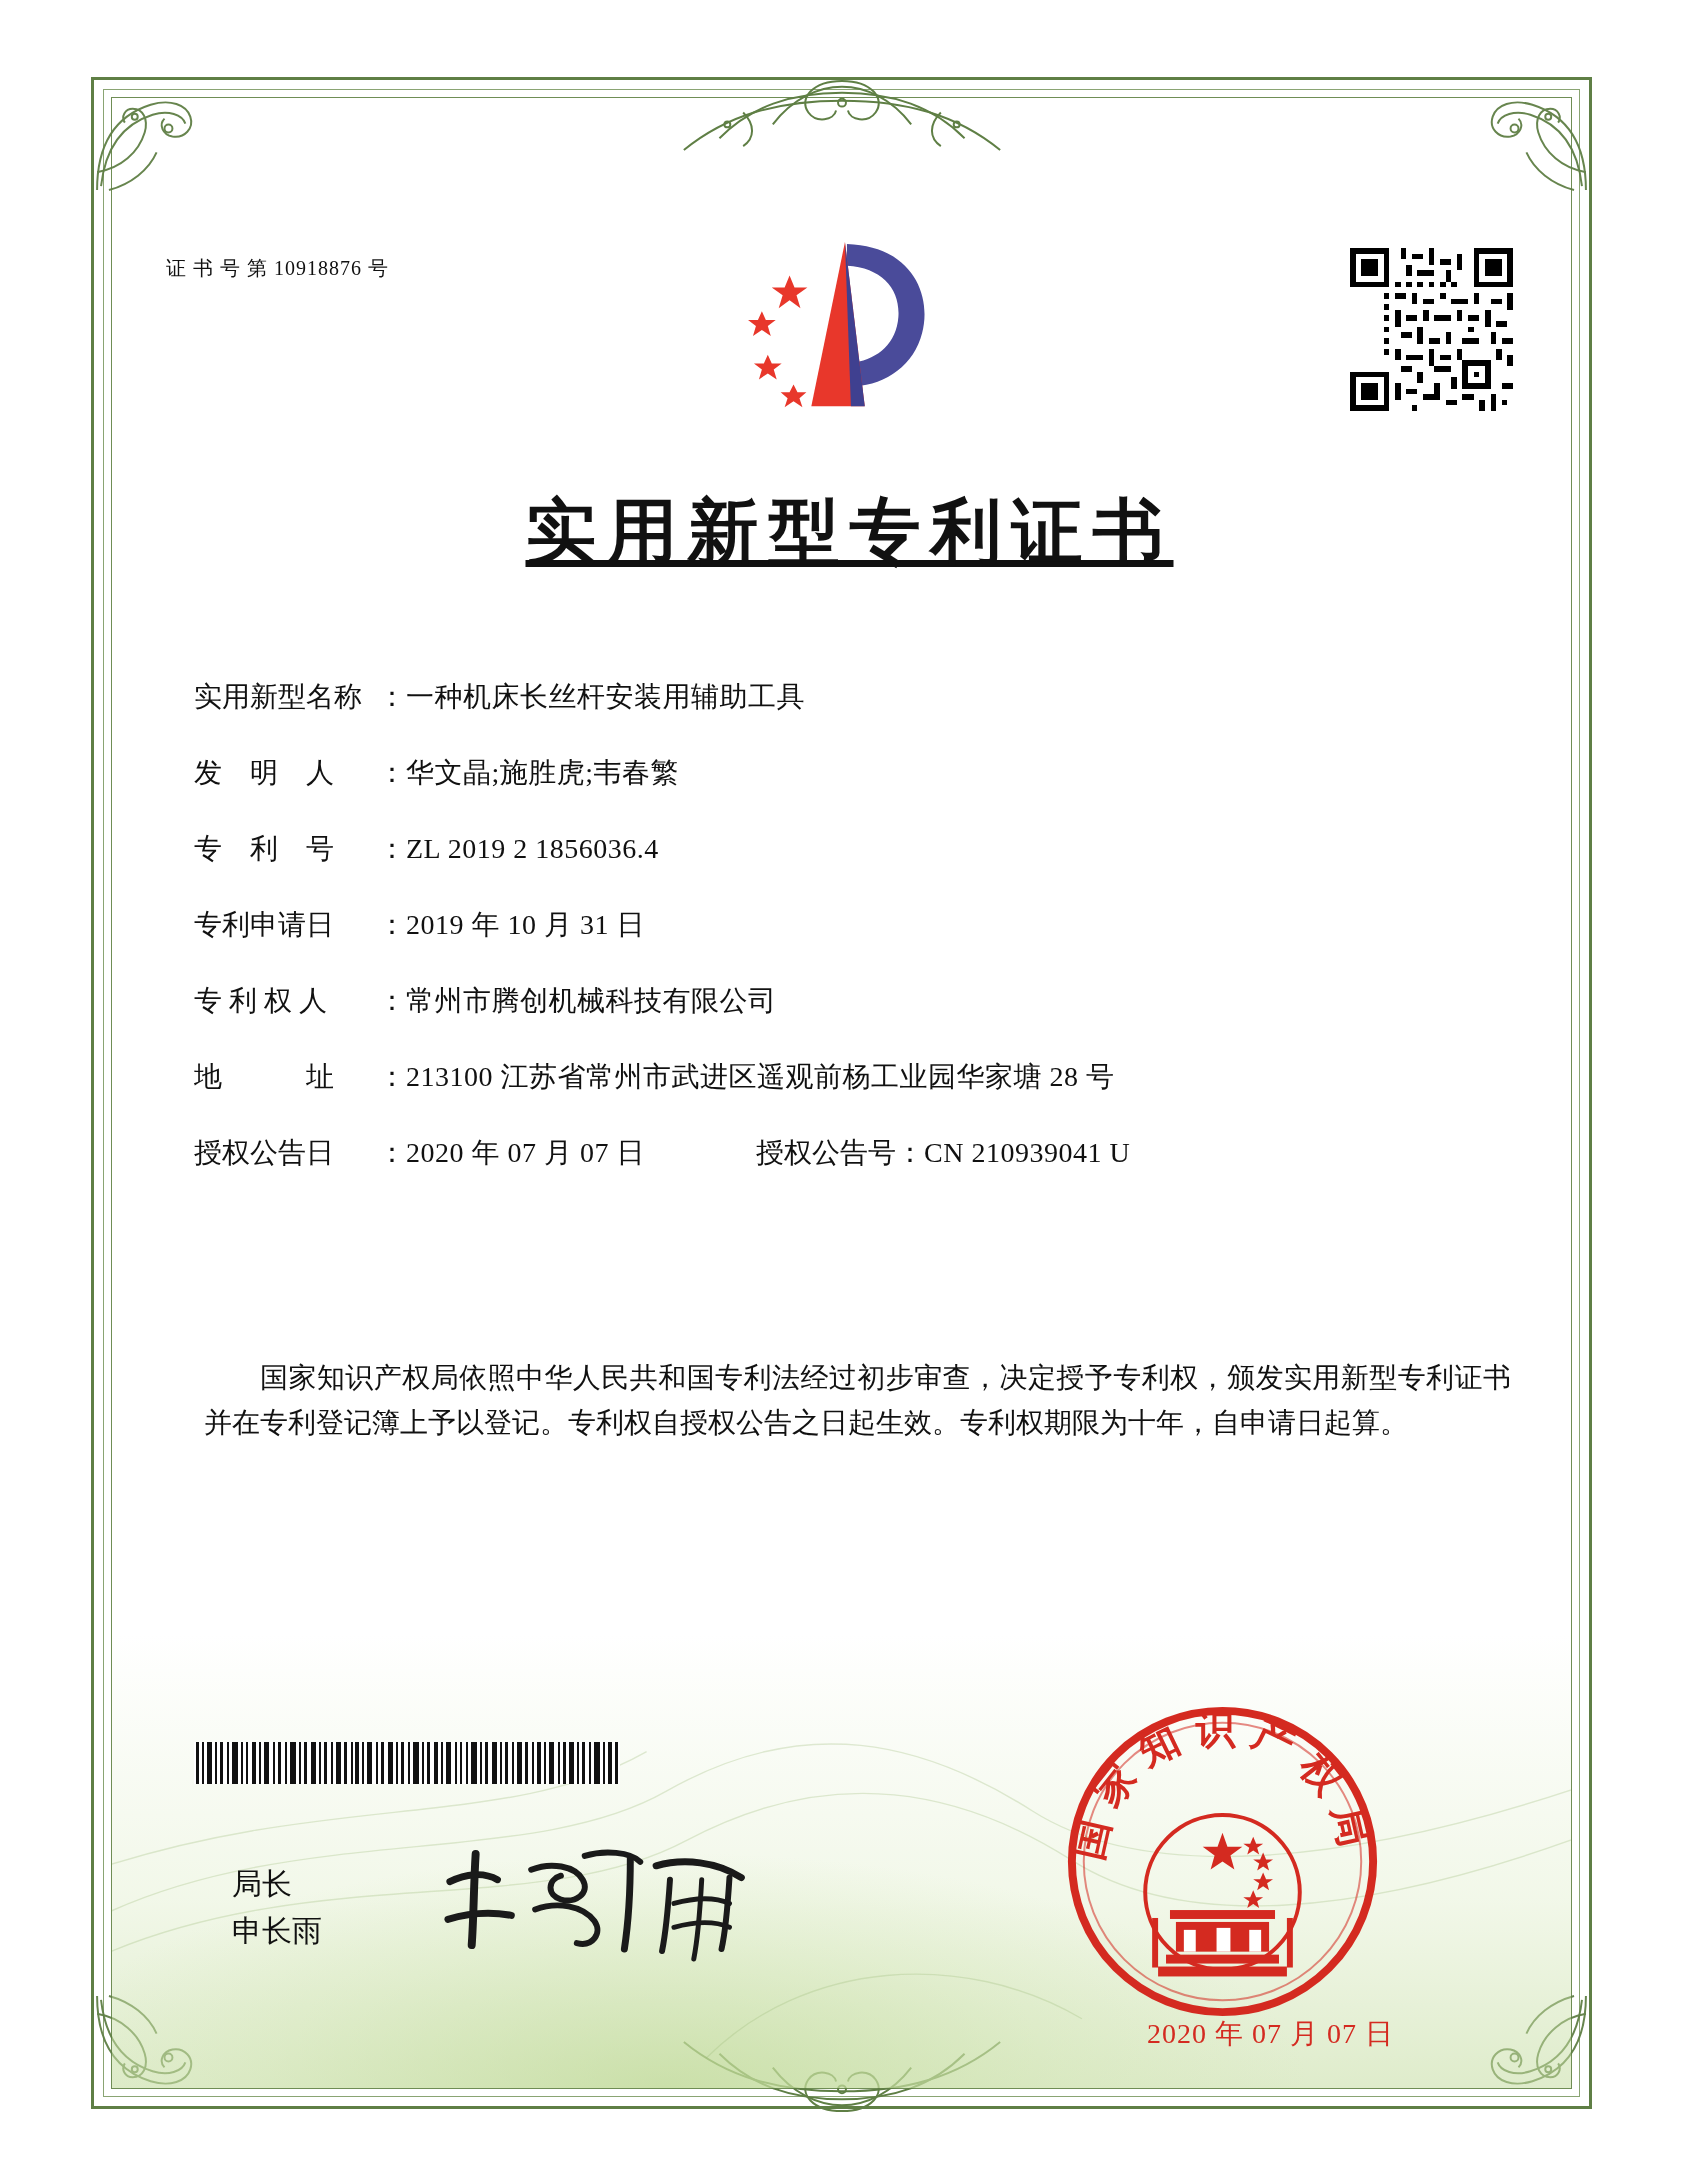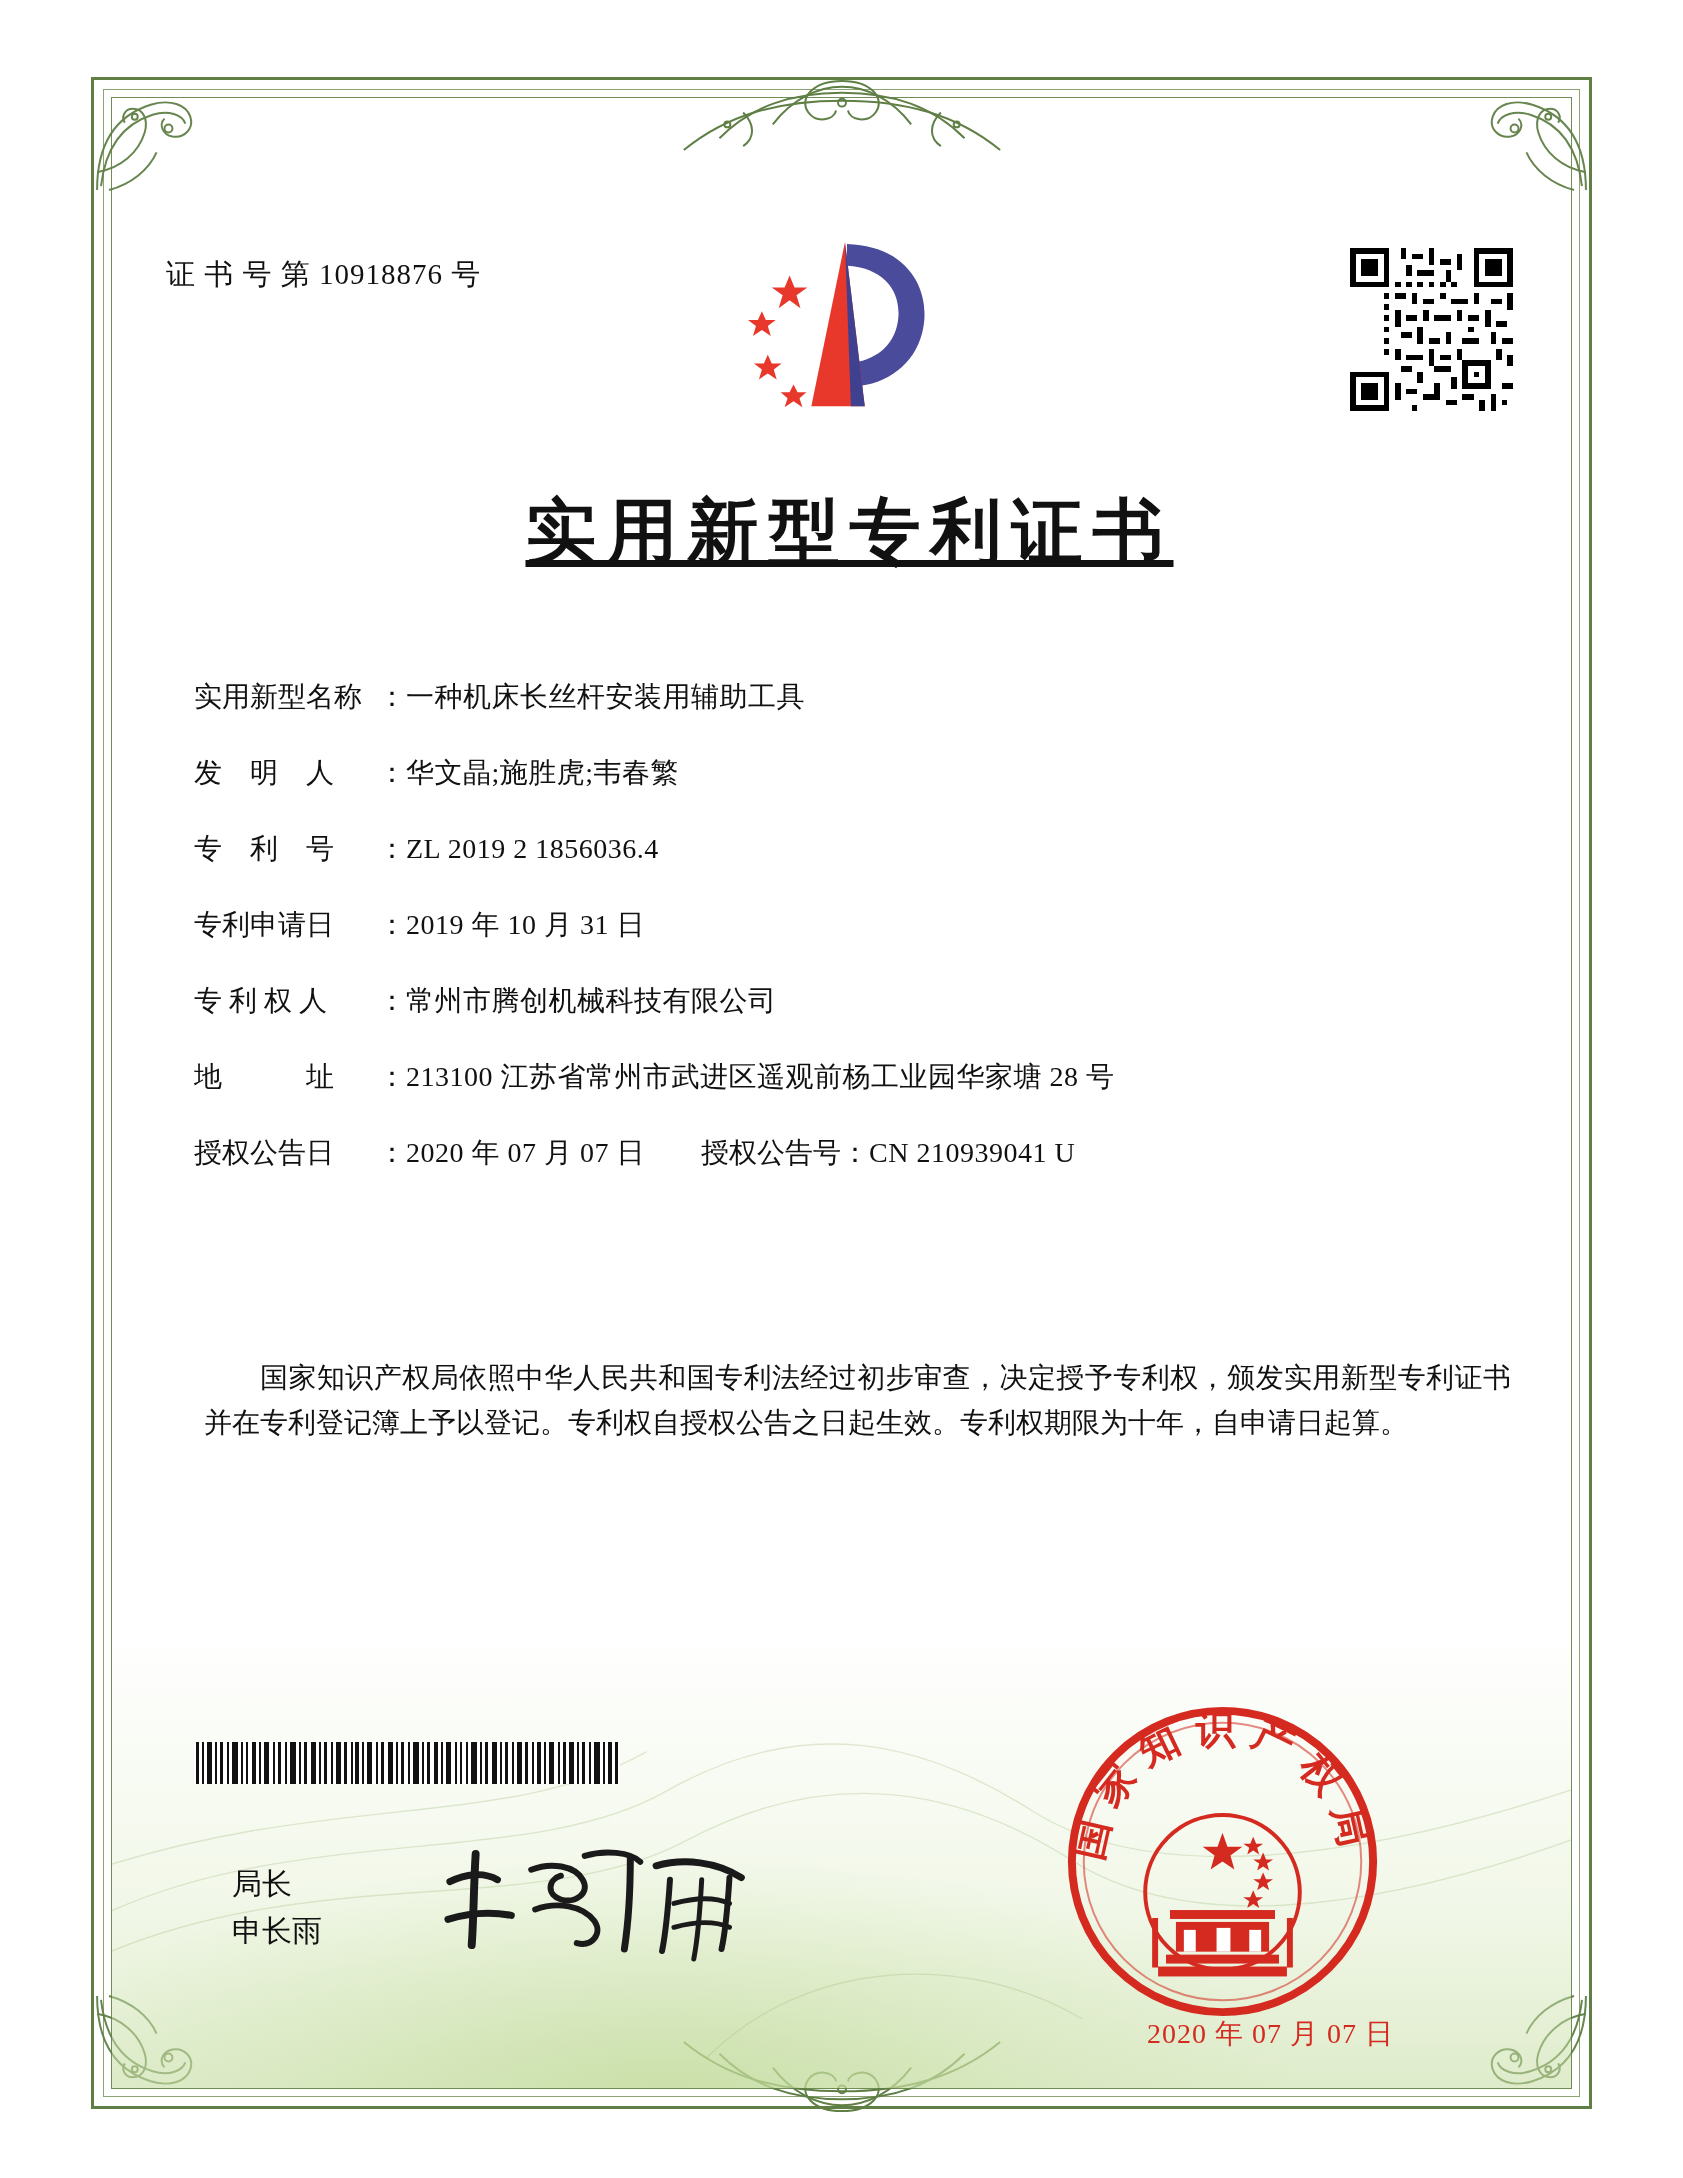--- a/index.html
+++ b/index.html
@@ -109,21 +109,21 @@
     opacity: .5;
     pointer-events: none;
   }
   .wash-swirl svg { width: 100%; height: 100%; display: block; }
 
   
   .cert-no {
     position: absolute;
     left: 166px;
     top: 255px;
-    font-size: 29px;
+    font-size: 20px;
     letter-spacing: 1px;
     white-space: nowrap;
   }
 
   .logo {
     position: absolute;
     left: 50%;
     top: 236px;
     transform: translateX(-50%);
     width: 228px;
@@ -169,21 +169,21 @@
     line-height: 1.25;
     white-space: nowrap;
   }
   .flabel {
     display: inline-block;
     min-width: 184px;
     letter-spacing: 0px;
   }
   .fvalue { letter-spacing: 0.5px; }
   .frow.split .second {
-    margin-left: 56px;
+    margin-left: 111px;
   }
 
   
   .paras {
     position: absolute;
     left: 204px;
     top: 1327px;
     width: 1307px;
     font-size: 28px;
     line-height: 1.62;

